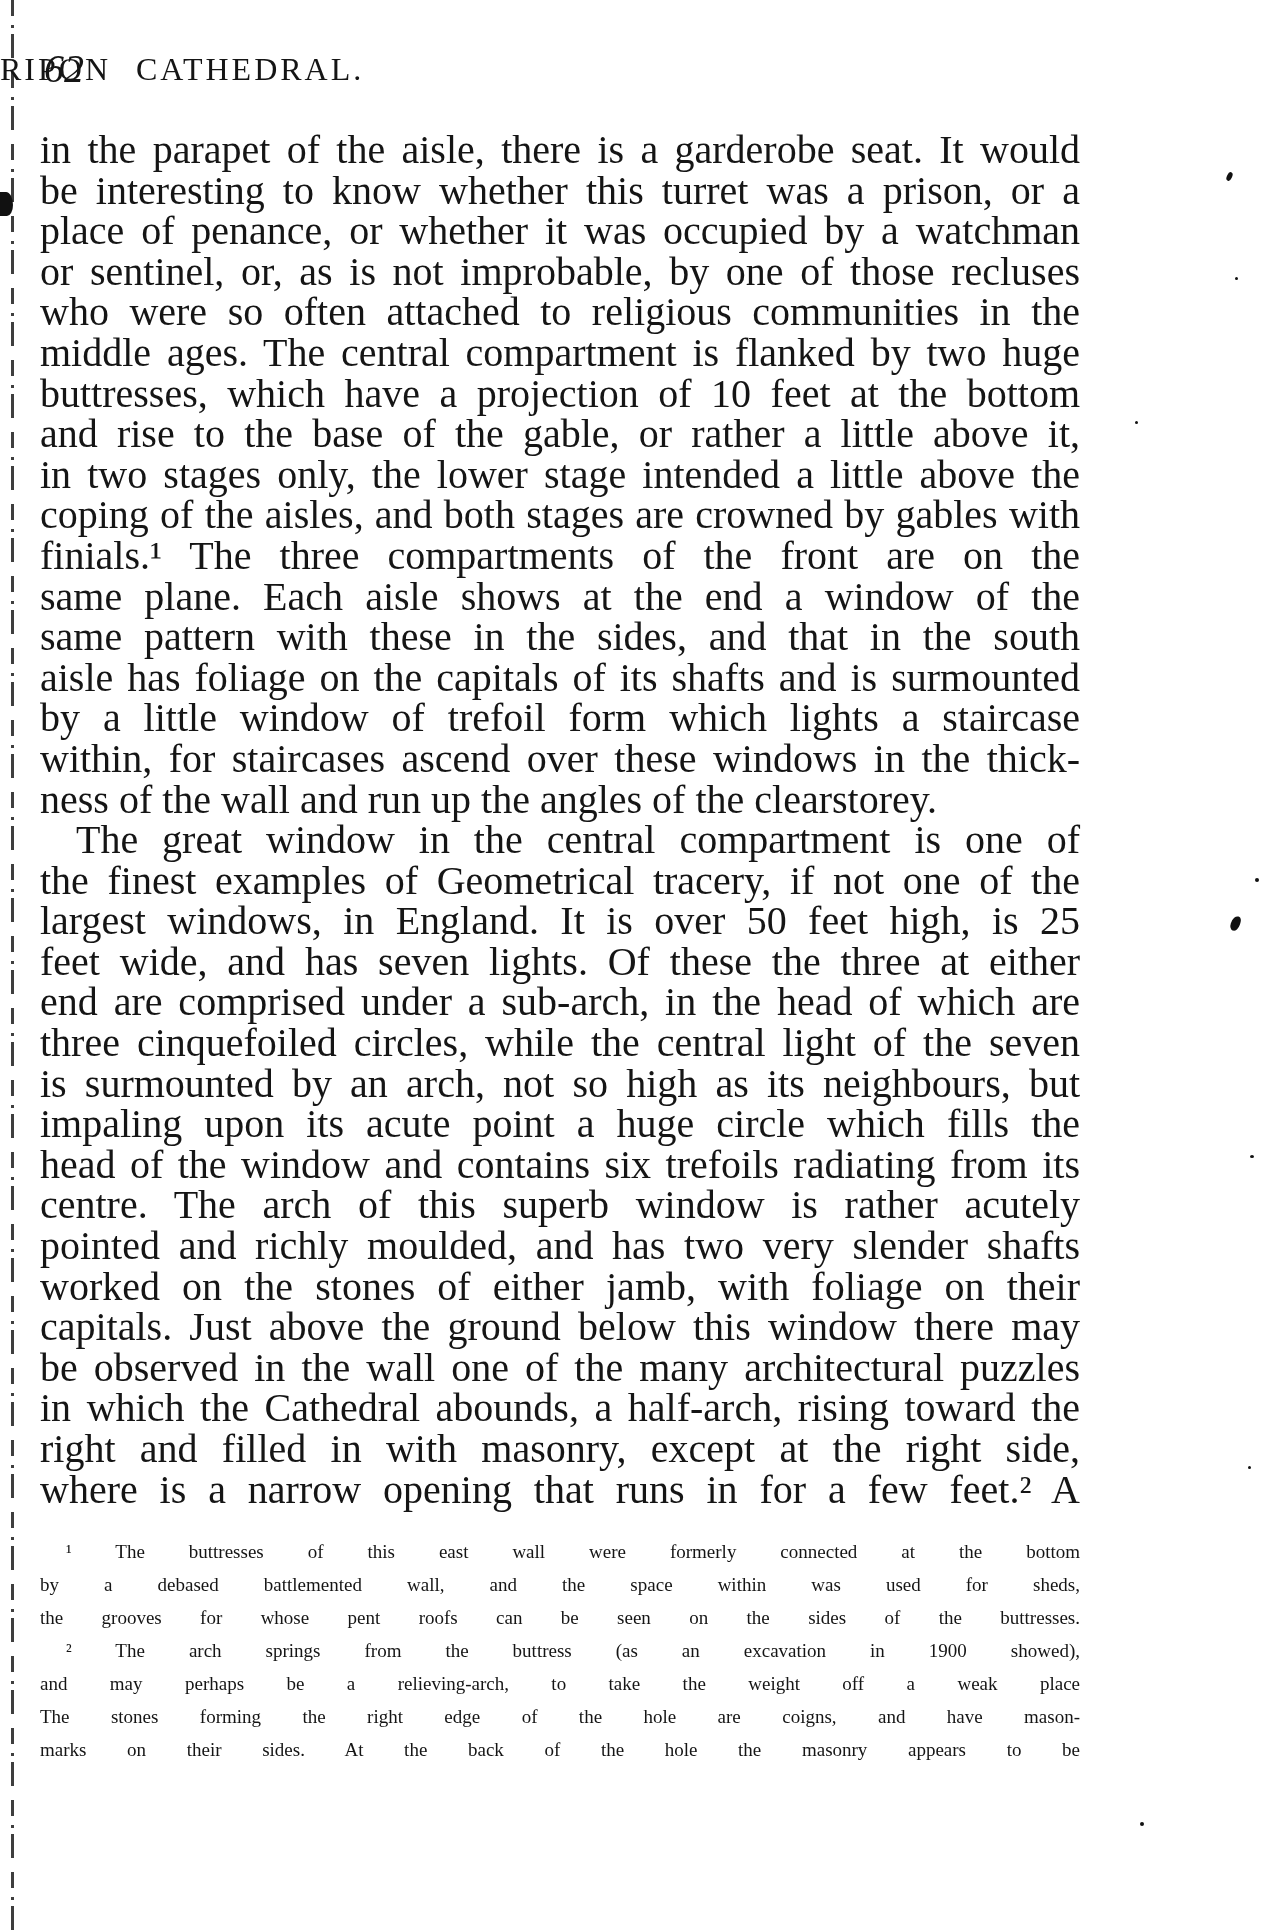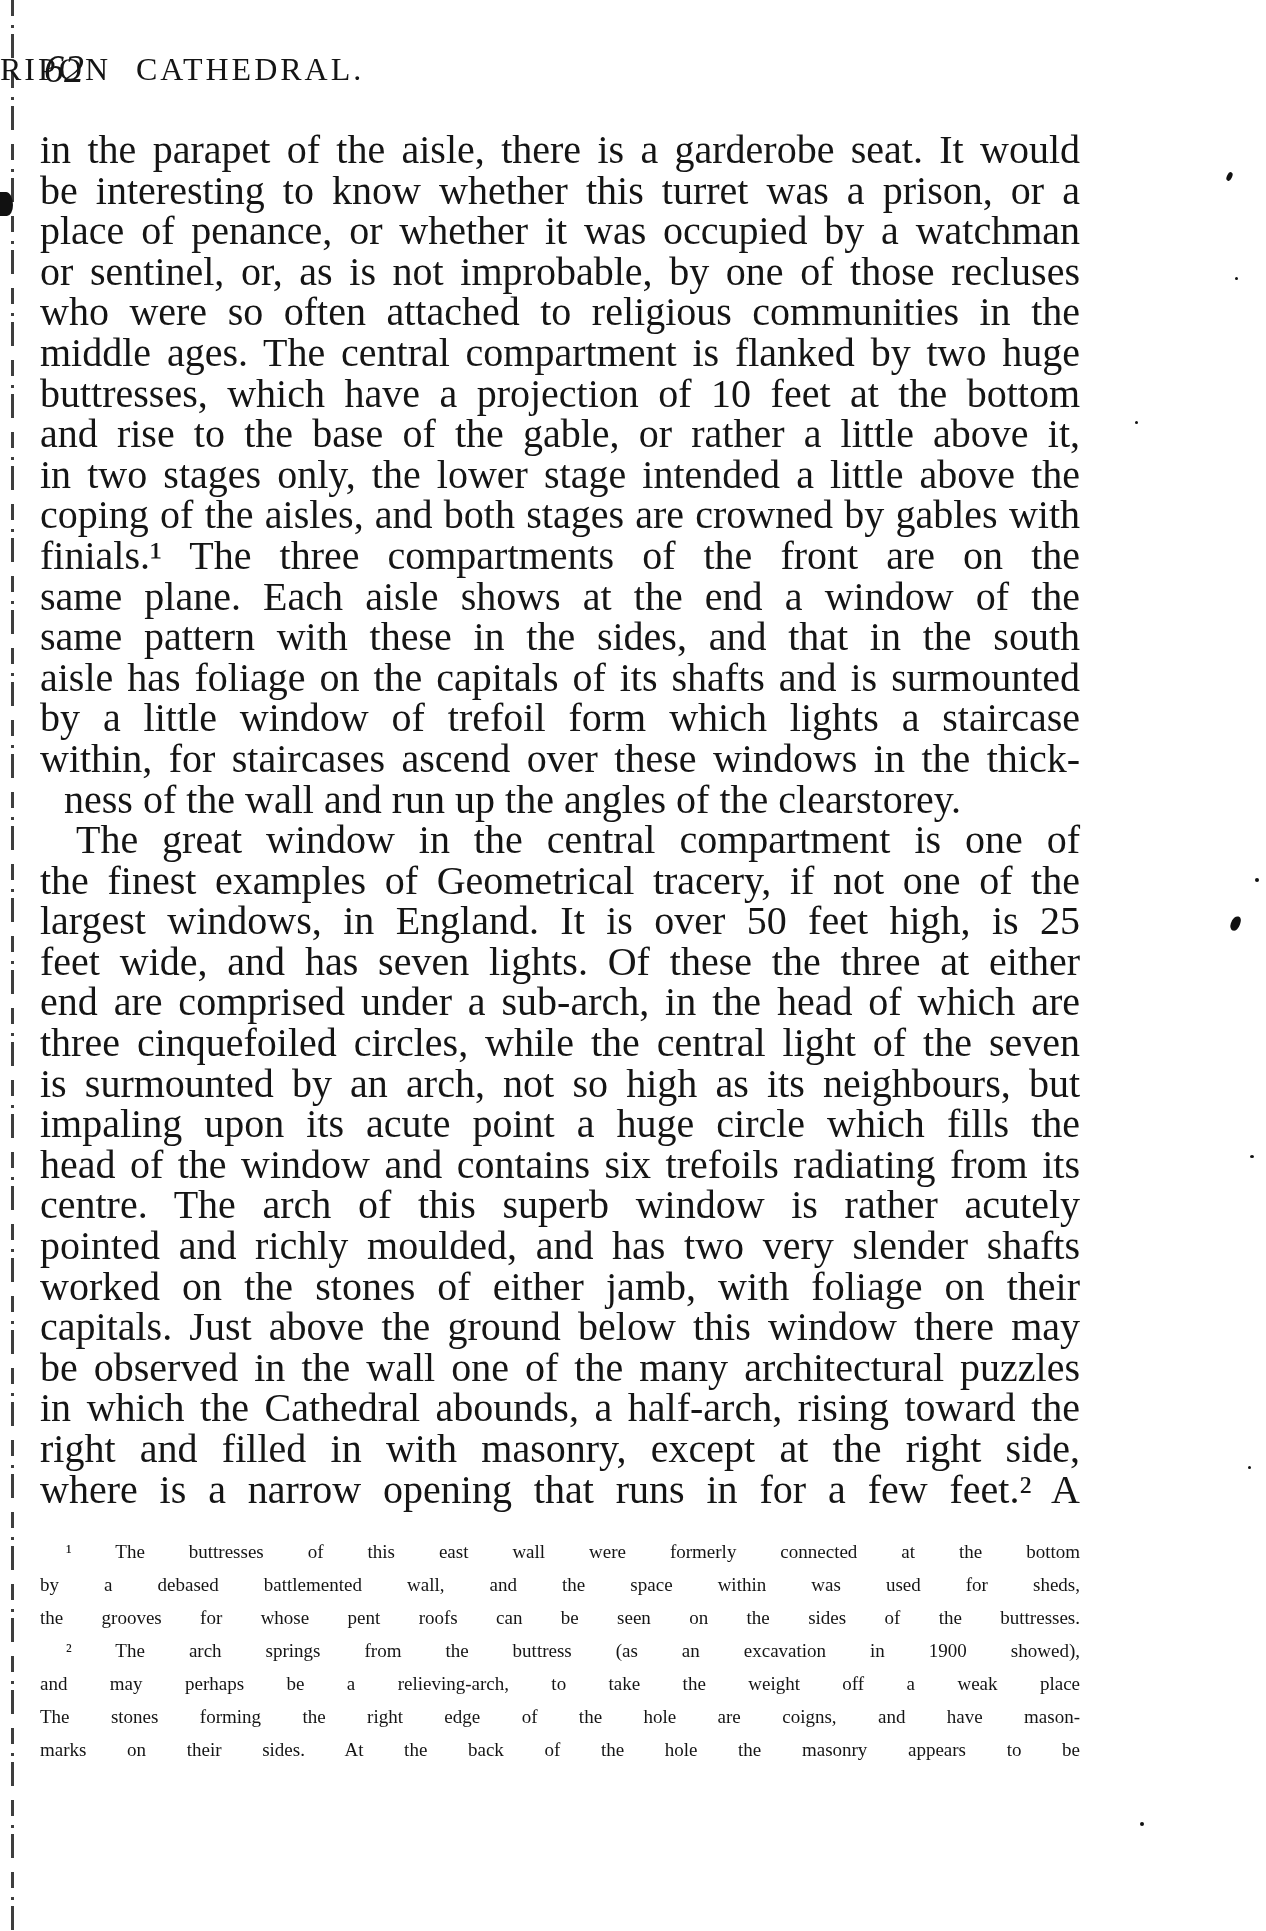--- a/index.html
+++ b/index.html
@@ -77,21 +77,20 @@
     top: 1535px;
     font-size: 19px;
     line-height: 33px;
   }
   .line {
     text-align: justify;
     text-align-last: justify;
   }
   .line.no-jl {
     text-align-last: left;
-    margin-left: 24px;
   }
   .body-block .line.indent { text-indent: 36px; font-family: Liberation Serif, serif; }
   .fn-block  .line.indent { text-indent: 26px; }
   .speck {
     position: absolute;
     background: #111;
     border-radius: 50%;
   }
   .speck.s1 { left: 1231px; top: 916px; width: 9px;  height: 15px; border-radius: 62% 38% 55% 45%; transform: rotate(18deg); }
   .speck.s2 { left: 1255px; top: 878px; width: 4px;  height: 4px; }

